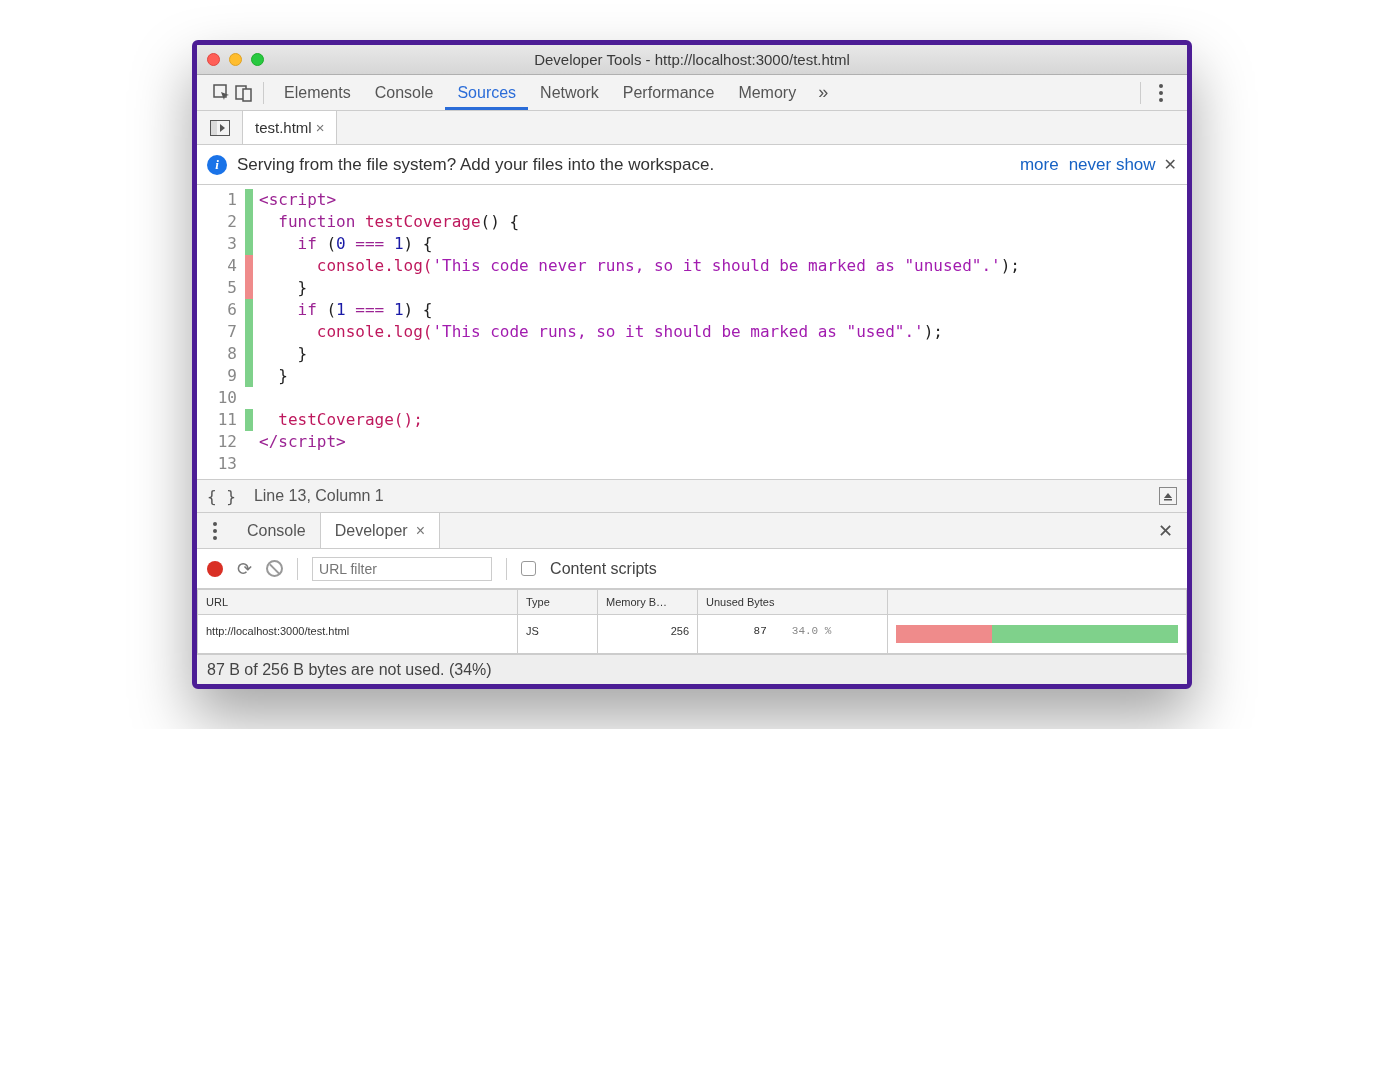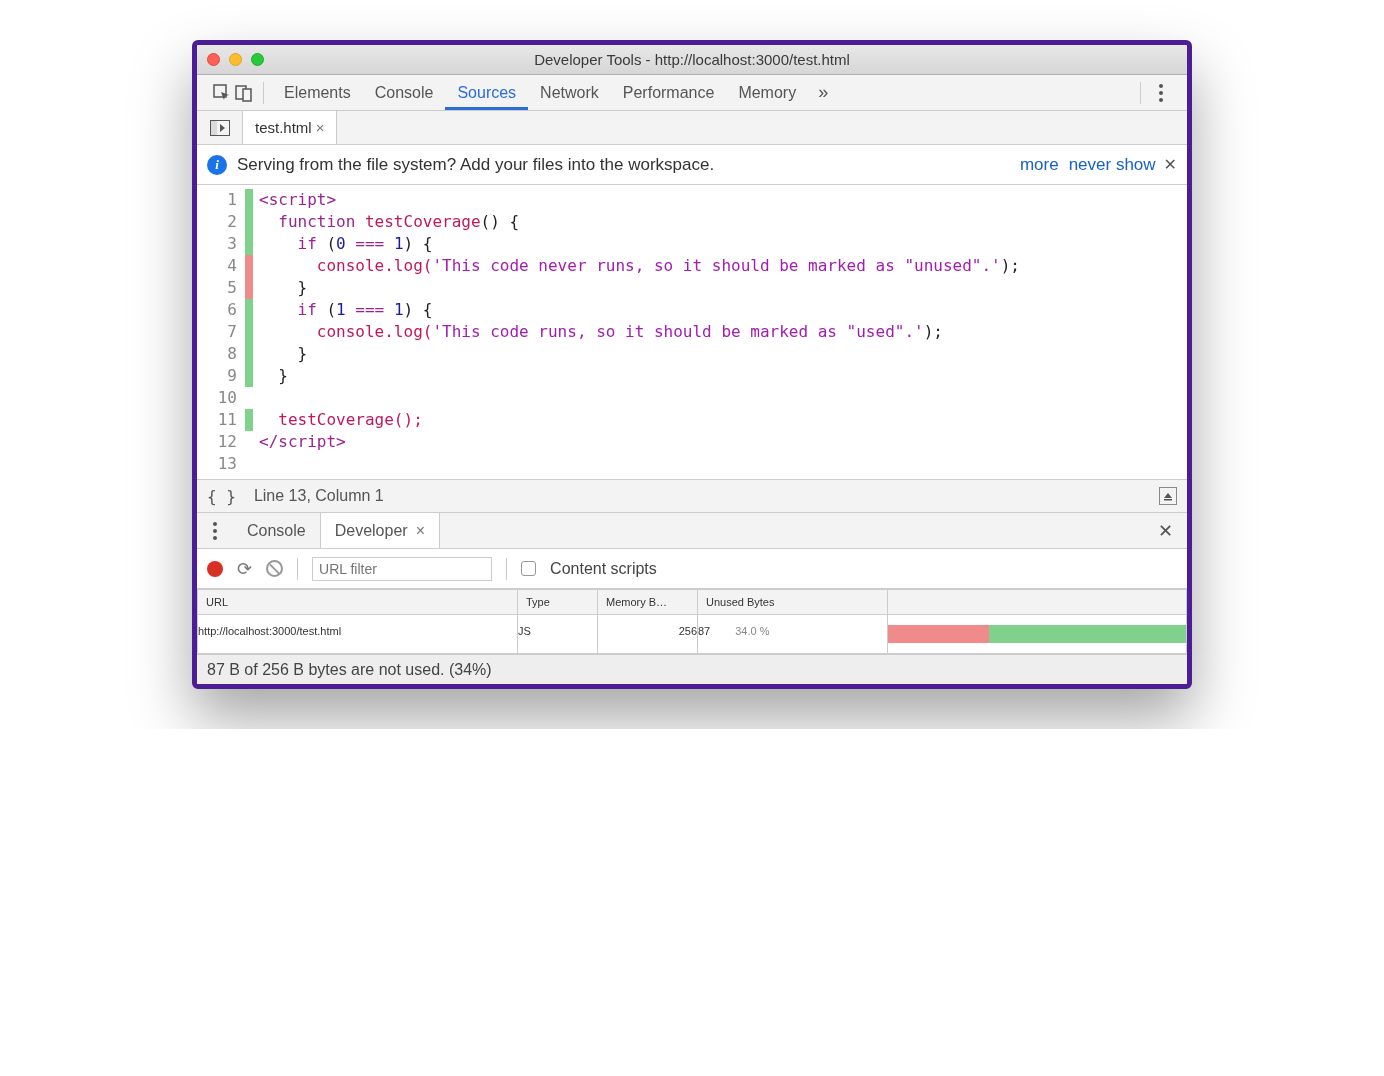--- a/index.html
+++ b/index.html
@@ -147,24 +147,24 @@
   .covtoolbar input{
     height:24px;width:180px;border:1px solid #ccc;padding:0 6px;font-size:14px;color:#555;background:#fff;
   }
   .covtoolbar .chk{width:15px;height:15px;border:1px solid #999;border-radius:3px;}
   
   .covtable{width:100%;border-collapse:collapse;font-size:11px;}
   .covtable th{
     text-align:left;background:#f3f3f3;border:1px solid #ccc;padding:6px 8px;font-weight:normal;color:#333;
   }
   .covtable td{
-    border:1px solid #ccc;padding:10px 0;vertical-align:top;margin-left:20px;
+    border:1px solid #ccc;padding:10px 8px;vertical-align:top;margin-left:20px;
   }
   .covtable td.num{text-align:right;font-variant-numeric:tabular-nums;}
-  .ubwrap{display:flex;justify-content:flex-start;gap:25px;}
+  .ubwrap{display:flex;justify-content:center;gap:25px;font-family:Liberation Mono, monospace;}
   .ubpct{color:#888;}
   .bar{height:18px;display:flex;width:100%;}
   .bar .red{background:#ef8b8b;}
   .bar .green{background:#7fd18b;}
   
   .covfoot{
     height:30px;background:#eee;border-top:1px solid #ccc;
     display:flex;align-items:center;padding:0 10px;font-size:16px;color:#444;
   }
   svg{display:block;}

